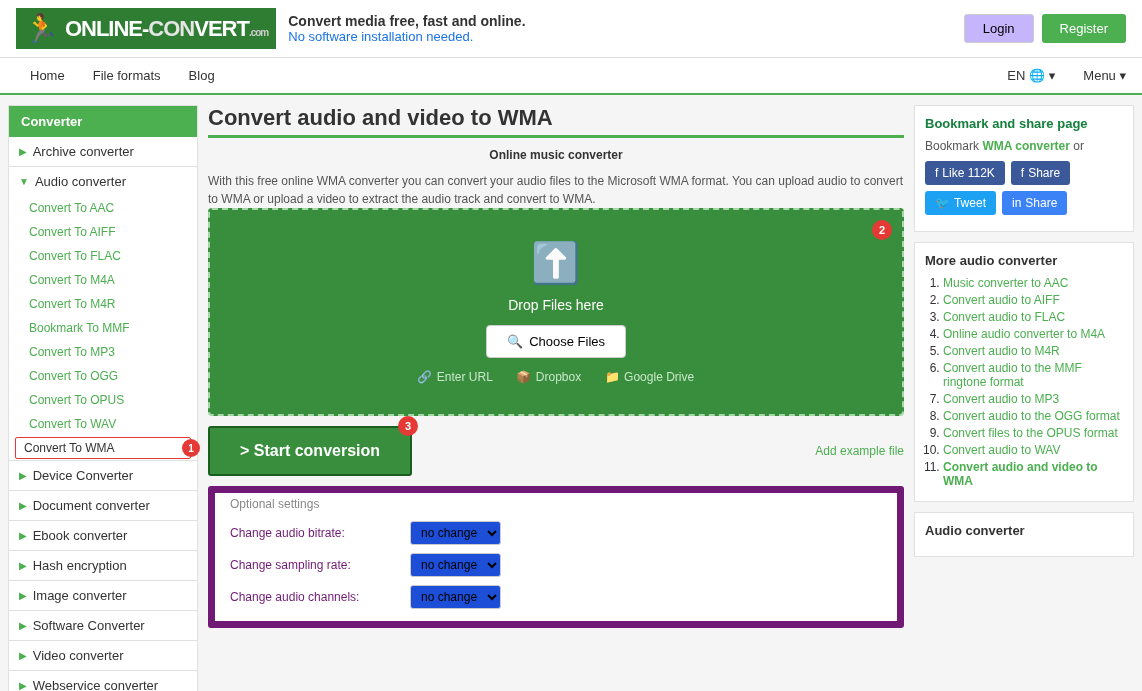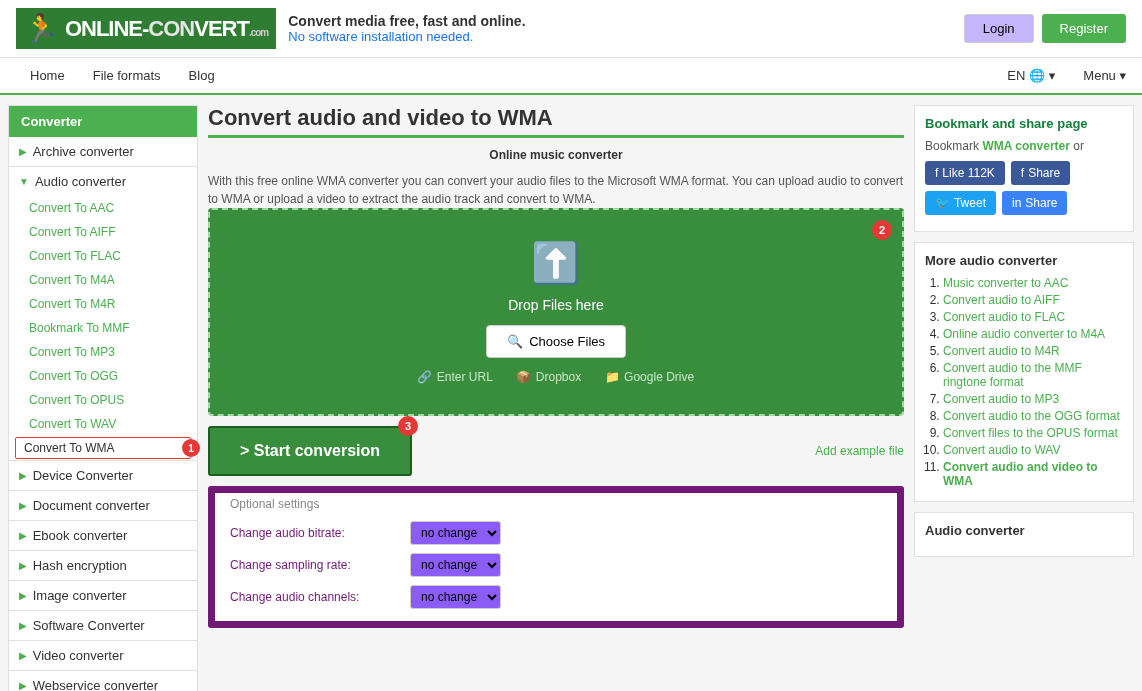--- a/index.html
+++ b/index.html
@@ -62,21 +62,21 @@
     
     .action-bar { display: flex; align-items: center; justify-content: space-between; margin-bottom: 10px; position: relative; }
     .start-btn { background: #388e3c; color: #fff; border: 2px solid #1b5e20; padding: 14px 30px; font-size: 16px; font-weight: bold; cursor: pointer; border-radius: 3px; display: flex; align-items: center; gap: 8px; }
     .add-example { color: #4caf50; font-size: 12px; cursor: pointer; }
 
     
     .optional-settings { border: 7px solid #701a75; border-radius: 3px; padding: 4px 15px; background: #fff; }
     .optional-title { font-size: 12px; color: #888; margin-bottom: 10px; }
     .setting-row { display: flex; align-items: center; margin-bottom: 8px; }
     .setting-label { width: 180px; font-size: 12px; color: #701a75; }
-    .setting-select { border: 1px solid #ccc; border-radius: 3px; padding: 3px 6px; font-size: 12px; cursor: pointer; background: #8b5cf6; }
+    .setting-select { border: 1px solid #ccc; border-radius: 3px; padding: 3px 6px; font-size: 12px; cursor: pointer; background: #1d4ed8; }
 
     
     .right-sidebar { width: 220px; min-width: 220px; margin-left: 10px; }
     .right-box { background: #fff; border: 1px solid #e0e0e0; padding: 10px; margin-bottom: 10px; }
     .right-box-title { font-size: 13px; font-weight: bold; color: #15803d; margin-bottom: 8px; }
     .bookmark-text { font-size: 12px; color: #555; margin-bottom: 8px; }
     .bookmark-text strong { color: #4caf50; }
     .social-btns { display: flex; gap: 6px; margin-bottom: 6px; flex-wrap: wrap; }
     .social-btn { padding: 5px 10px; border-radius: 3px; color: #fff; font-size: 12px; cursor: pointer; display: flex; align-items: center; gap: 4px; border: none; }
     .btn-fb { background: #3b5998; }

